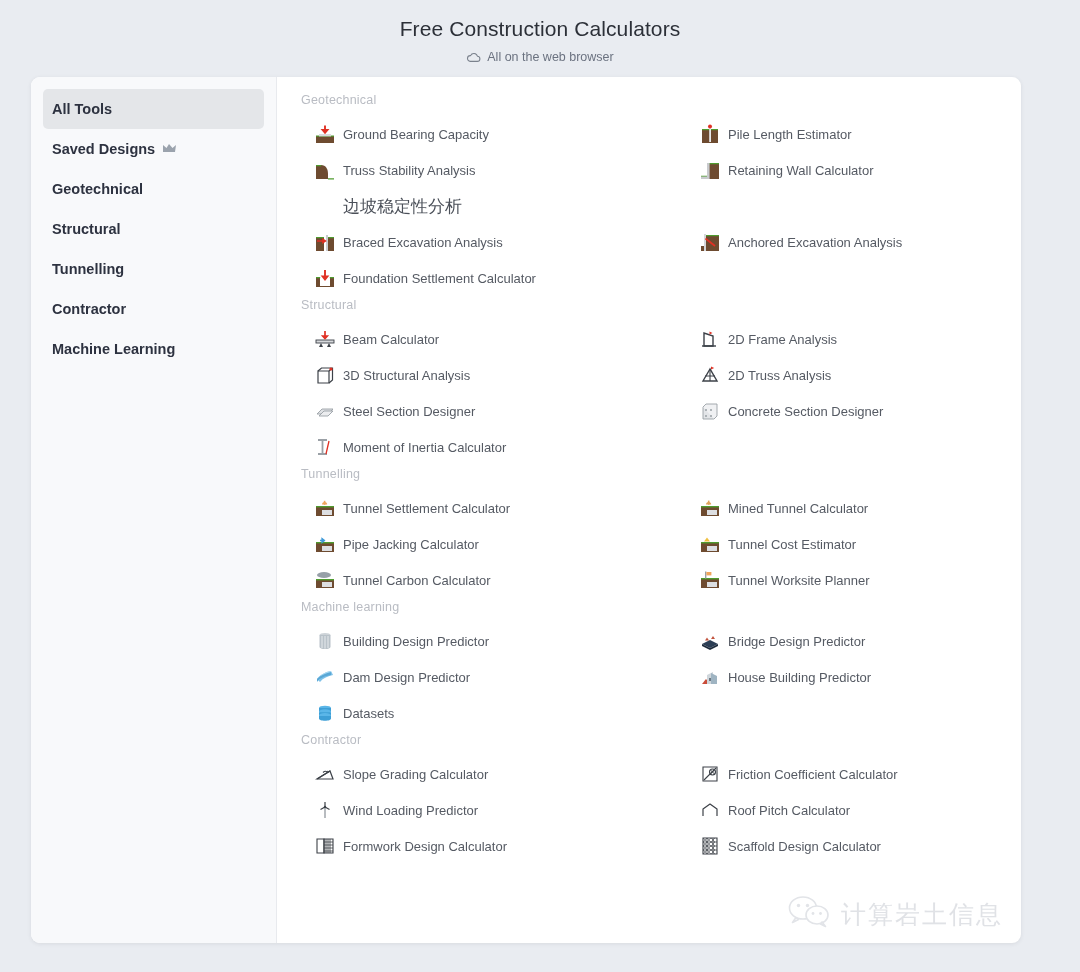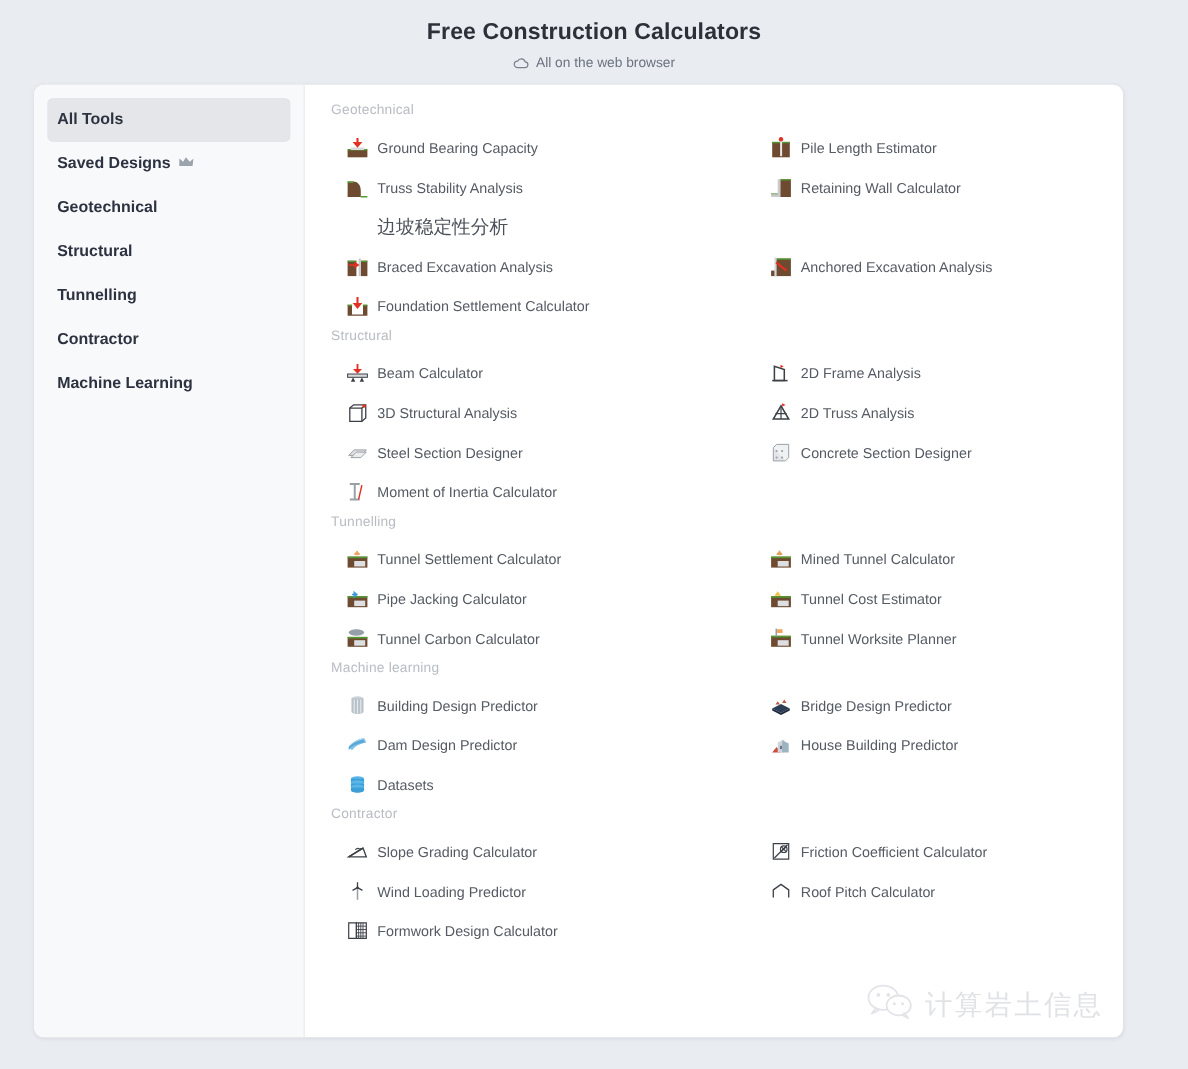--- a/index.html
+++ b/index.html
@@ -7,21 +7,21 @@
     margin: 0; padding: 0;
     width: 1080px; height: 972px;
     background: #e9ecf1;
     font-family: "Liberation Sans", "DejaVu Sans", sans-serif;
     overflow: hidden;
   }
 
   
   #header { width: 1080px; padding-top: 14px; text-align: center; }
   #page-title {
-    font-size: 21px; font-weight: bold; color: #2c3038;
+    font-size: 21px; font-weight: normal; color: #2c3038;
     letter-spacing: .1px; line-height: 30px;
   }
   #subtitle-row {
     margin-top: 6px;
     display: flex; align-items: center; justify-content: center; gap: 6px;
     font-size: 12.5px; color: #6b7280;
   }
   #subtitle-row svg { display: block; }
 
   
@@ -491,20 +491,30 @@
             </div>
             <div class="tool">
               <span class="ico">
                 <svg width="20" height="20" viewBox="0 0 20 20">
                   <path d="M2 3h7v14H2z" fill="none" stroke="#3c4148" stroke-width="1.1"></path>
                   <path d="M9 3h9v14H9z" fill="none" stroke="#3c4148" stroke-width="1.1"></path>
                   <path d="M11 3v14M13 3v14M15 3v14M9 6h9M9 9h9M9 12h9M9 15h9" stroke="#3c4148" stroke-width=".8"></path>
                 </svg>
               </span>
               <span>Formwork Design Calculator</span>
+            </div>
+            <div class="tool col-right">
+              <span class="ico">
+                <svg width="20" height="20" viewBox="0 0 20 20">
+                  <path d="M3 2h14v16H3z" fill="none" stroke="#3c4148" stroke-width="1.1"></path>
+                  <path d="M3 6h14M3 10h14M3 14h14M7 2v16M13 2v16" stroke="#3c4148" stroke-width=".8"></path>
+                  <path d="M3 2l4 4M7 2L3 6M7 2l4 4M11 2L7 6M11 2l4 4M15 2l-4 4M3 6l4 4M7 6l-4 4M7 6l4 4M11 6l-4 4M11 6l4 4M15 6l-4 4M3 10l4 4M7 10l-4 4M7 10l4 4M11 10l-4 4M11 10l4 4M15 10l-4 4M3 14l4 4M7 14l-4 4M7 14l4 4M11 14l-4 4M11 14l4 4M15 14l-4 4" stroke="#3c4148" stroke-width=".55"></path>
+                </svg>
+              </span>
+              <span>Scaffold Design Calculator</span>
             </div>
           </div>
         </div>
       </div>
 
     <div id="watermark">
       <span>
         <svg width="44" height="34" viewBox="0 0 44 34">
           <ellipse cx="16" cy="13" rx="13.5" ry="11" fill="none" stroke="#e2e4e8" stroke-width="1.6"></ellipse>
           <path d="M9 22.5 L5.5 27.5 L11.5 24.5 Z" fill="none" stroke="#e2e4e8" stroke-width="1.6" stroke-linejoin="round"></path>

